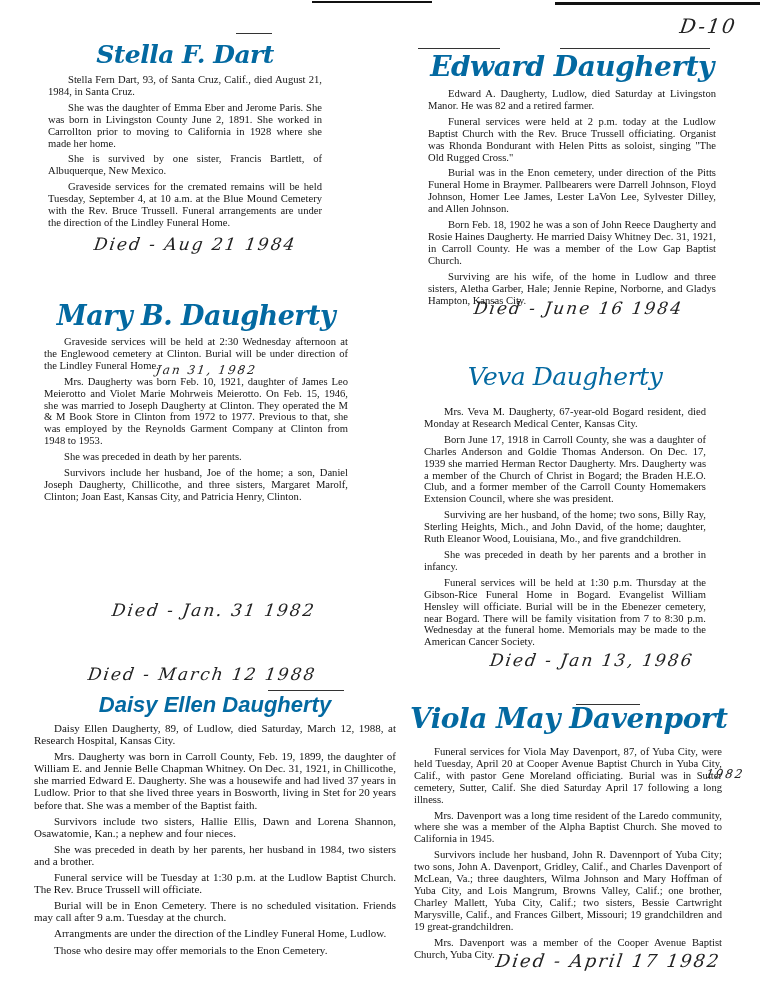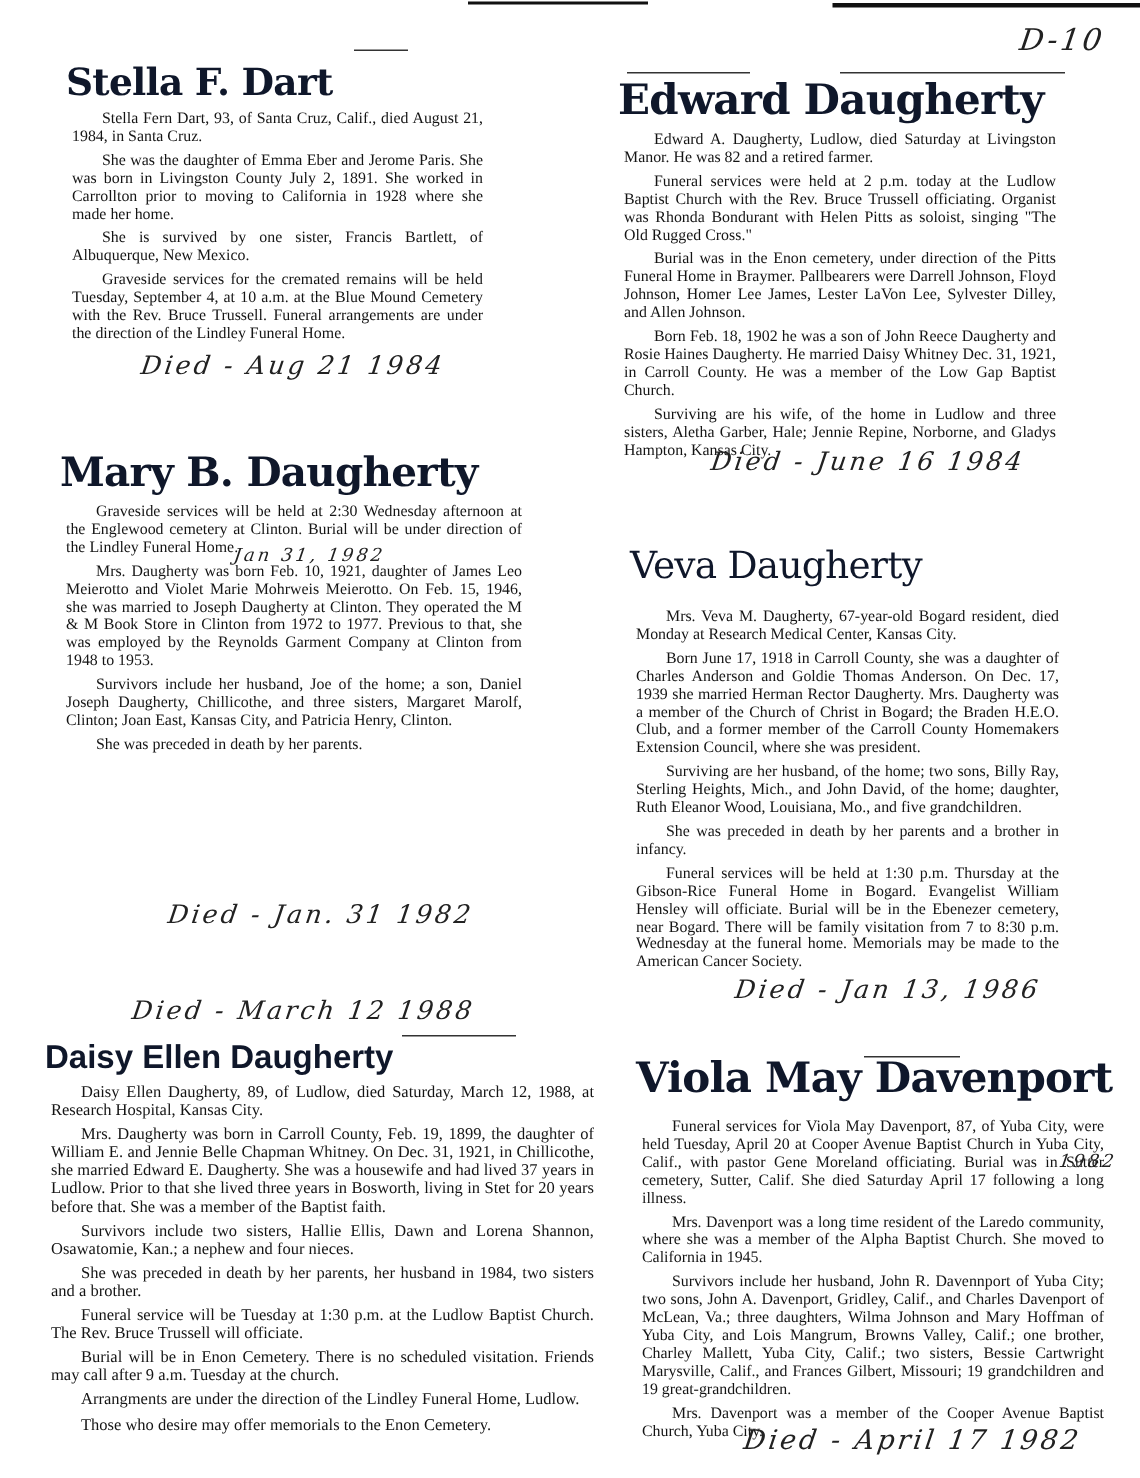--- a/index.html
+++ b/index.html
@@ -2,46 +2,46 @@
 <html><head>
   <meta charset="utf-8">
   <style>
     html, body { margin: 0; padding: 0; background: #ffffff; }
     body { width: 760px; height: 985px; position: relative; overflow: hidden; color: #111; }
     .page { position: absolute; left: 0; top: 0; width: 760px; height: 985px; }
     .rule { position: absolute; height: 0; border-top: 2px solid #111; }
     .rule.thin { border-top-width: 1px; border-color: #333; }
     .obit { position: absolute; }
     .title {
-      text-align: left; margin: 0; white-space: nowrap; color: #0f172a;
-      font-family: "DejaVu Serif", "Liberation Serif", serif; font-weight: bold; letter-spacing: -0.5px;
+      text-align: center; margin: 0; white-space: nowrap; color: #0369a1;
+      font-family: "DejaVu Serif", "Liberation Serif", serif; font-weight: bold; letter-spacing: -0.5px; font-style: italic;
     }
     .title.sans { font-family: "Liberation Sans", "DejaVu Sans", sans-serif; font-weight: bold; letter-spacing: 0; }
     .body p {
       margin: 4px; text-indent: 20px; text-align: justify;
       font-family: "Liberation Serif", "DejaVu Serif", serif;
       font-size: 10.6px; line-height: 11.9px; color: #141414;
     }
     .hand {
       position: absolute; white-space: nowrap;
       font-family: "DejaVu Serif", "Liberation Serif", serif; font-style: italic;
       font-weight: normal; color: #222; letter-spacing: 2px; transform: skewX(-8deg);
     }
     #stella { left: 44px; top: 40px; width: 282px; }
     #stella .title { font-size: 25px; line-height: 30px; margin-bottom: 1px; }
     #mary { left: 40px; top: 300px; width: 312px; }
     #mary .title { font-size: 27px; line-height: 32px; margin-bottom: 3px; }
     #daisy { left: 30px; top: 692px; width: 370px; }
     #daisy .title { font-size: 22px; line-height: 26px; margin-bottom: 4px; }
     #daisy .body p { font-size: 11px; line-height: 12.1px; }
-    #edward { left: 412px; top: 50px; width: 296px; }
+    #edward { left: 424px; top: 50px; width: 296px; }
     #edward .title { font-size: 28px; line-height: 34px; margin-bottom: 0px; }
     #veva { left: 420px; top: 362px; width: 290px; }
     #veva .title { font-size: 25px; line-height: 30px; font-weight: normal; margin-bottom: 14px; }
-    #viola { left: 424px; top: 702px; width: 316px; }
+    #viola { left: 410px; top: 702px; width: 316px; }
     #viola .title { font-size: 28px; line-height: 34px; margin-bottom: 10px; }
   </style>
 </head>
 <body>
 
 <div class="page">
 
   <div class="rule" style="left:312px; top:1px; width:120px;"></div>
   <div class="rule" style="left:555px; top:2px; width:205px; border-top-width:3px;"></div>
   <div class="rule thin" style="left:236px; top:33px; width:36px;"></div>
@@ -49,34 +49,34 @@
   <div class="rule thin" style="left:560px; top:48px; width:150px;"></div>
   <div class="rule thin" style="left:268px; top:690px; width:76px;"></div>
   <div class="rule thin" style="left:576px; top:704px; width:64px;"></div>
 
   <div class="hand" style="left:680px; top:14px; font-size:20px;">D-10</div>
 
   <div class="obit" id="stella">
     <h2 class="title">Stella F. Dart</h2>
     <div class="body">
       <p>Stella Fern Dart, 93, of Santa Cruz, Calif., died August 21, 1984, in Santa Cruz.</p>
-      <p>She was the daughter of Emma Eber and Jerome Paris. She was born in Livingston County July 2, 1891. She worked in Carrollton prior to moving to California in 1928 where she made her home.</p>
+      <p>She was the daughter of Emma Eber and Jerome Paris. She was born in Livingston County June 2, 1891. She worked in Carrollton prior to moving to California in 1928 where she made her home.</p>
       <p>She is survived by one sister, Francis Bartlett, of Albuquerque, New Mexico.</p>
       <p>Graveside services for the cremated remains will be held Tuesday, September 4, at 10 a.m. at the Blue Mound Cemetery with the Rev. Bruce Trussell. Funeral arrangements are under the direction of the Lindley Funeral Home.</p>
     </div>
   </div>
   <div class="hand" style="left:94px; top:234px; font-size:17px;">Died - Aug 21 1984</div>
 
   <div class="obit" id="mary">
     <h2 class="title">Mary B. Daugherty</h2>
     <div class="body">
       <p>Graveside services will be held at 2:30 Wednesday afternoon at the Englewood cemetery at Clinton. Burial will be under direction of the Lindley Funeral Home.</p>
       <p>Mrs. Daugherty was born Feb. 10, 1921, daughter of James Leo Meierotto and Violet Marie Mohrweis Meierotto. On Feb. 15, 1946, she was married to Joseph Daugherty at Clinton. They operated the M &amp; M Book Store in Clinton from 1972 to 1977. Previous to that, she was employed by the Reynolds Garment Company at Clinton from 1948 to 1953.</p>
+      <p>She was preceded in death by her parents.</p>
       <p>Survivors include her husband, Joe of the home; a son, Daniel Joseph Daugherty, Chillicothe, and three sisters, Margaret Marolf, Clinton; Joan East, Kansas City, and Patricia Henry, Clinton.</p>
-      <p>She was preceded in death by her parents.</p>
     </div>
   </div>
   <div class="hand" style="left:156px; top:363px; font-size:12px;">Jan 31, 1982</div>
   <div class="hand" style="left:112px; top:600px; font-size:17px;">Died - Jan. 31 1982</div>
 
   <div class="hand" style="left:88px; top:664px; font-size:17px;">Died - March 12 1988</div>
   <div class="obit" id="daisy">
     <h2 class="title sans">Daisy Ellen Daugherty</h2>
     <div class="body">
       <p>Daisy Ellen Daugherty, 89, of Ludlow, died Saturday, March 12, 1988, at Research Hospital, Kansas City.</p>

